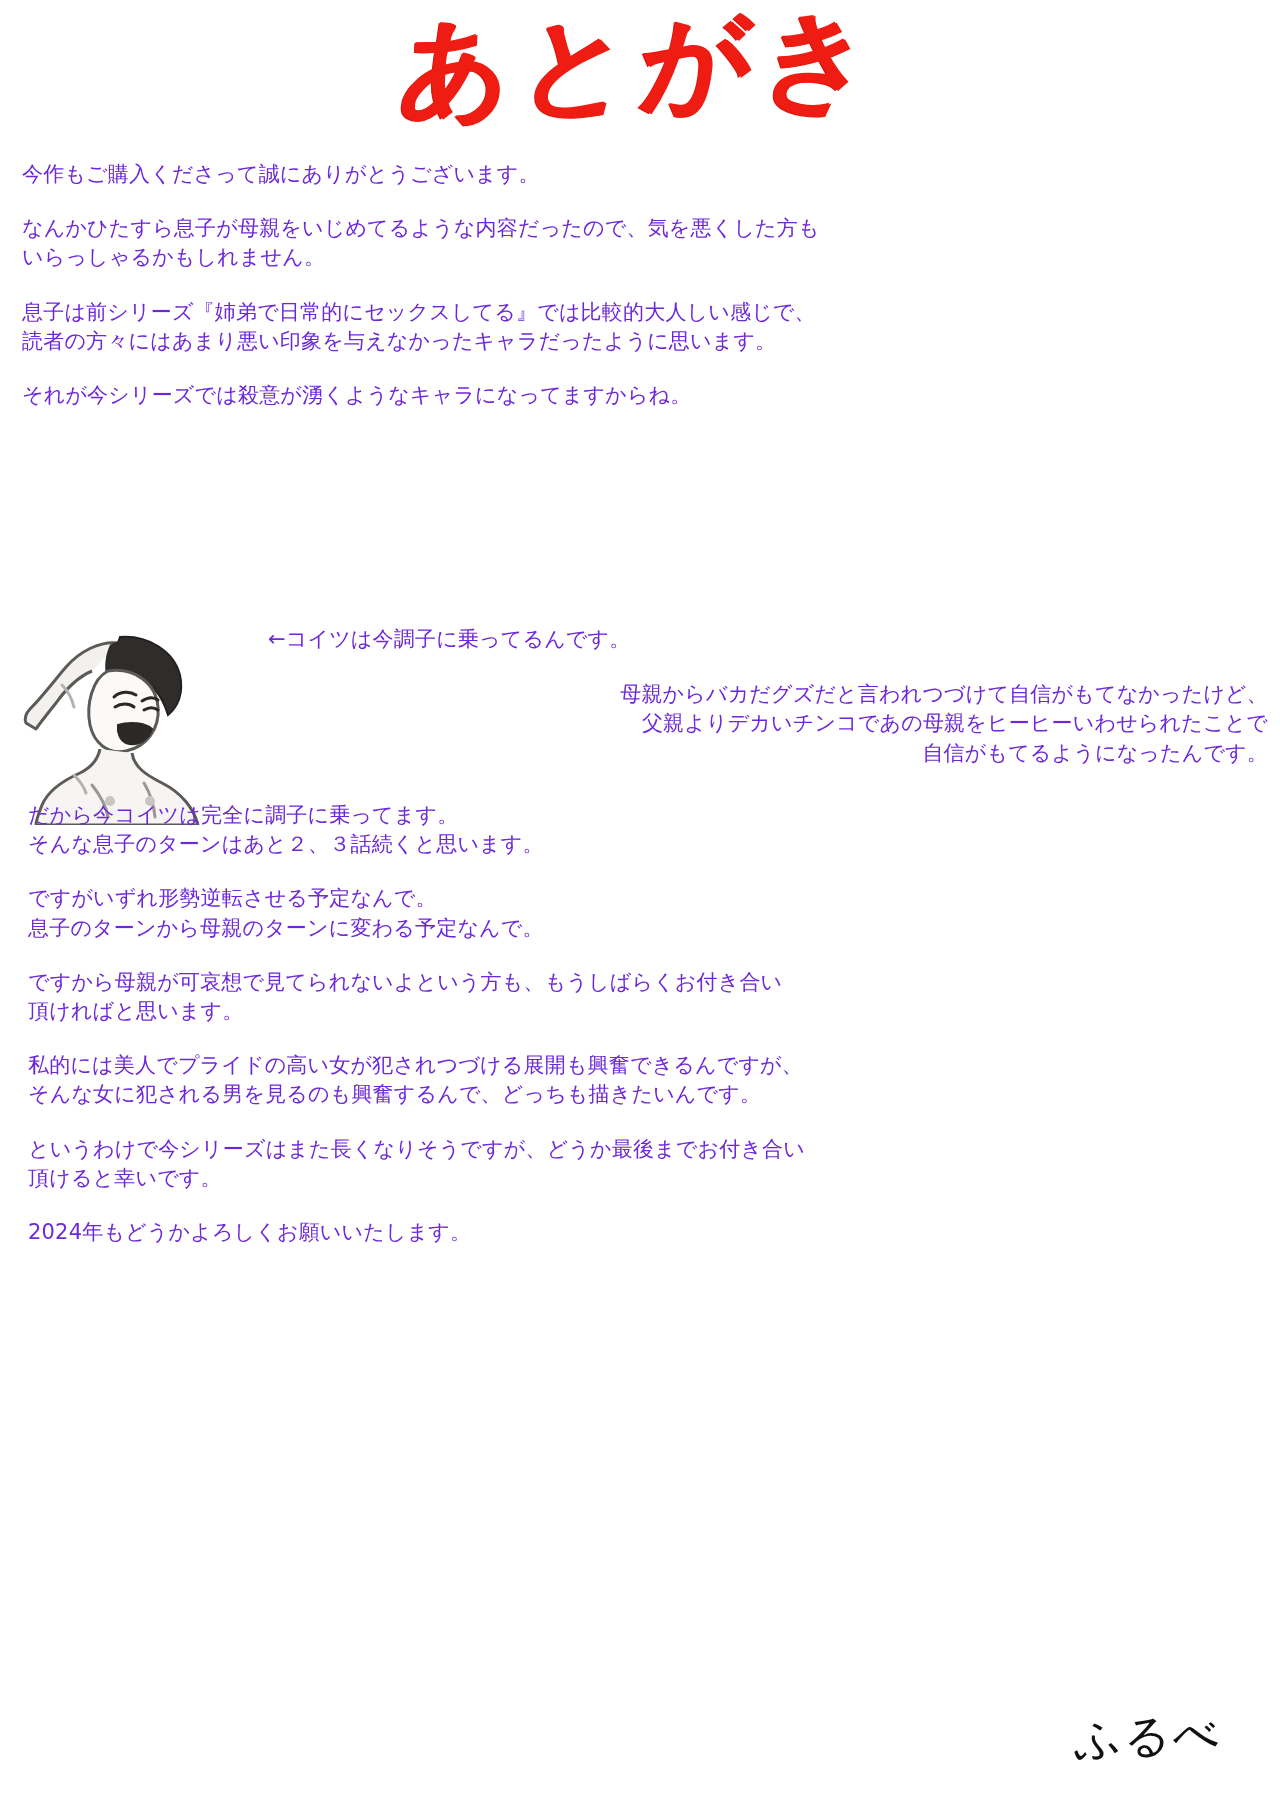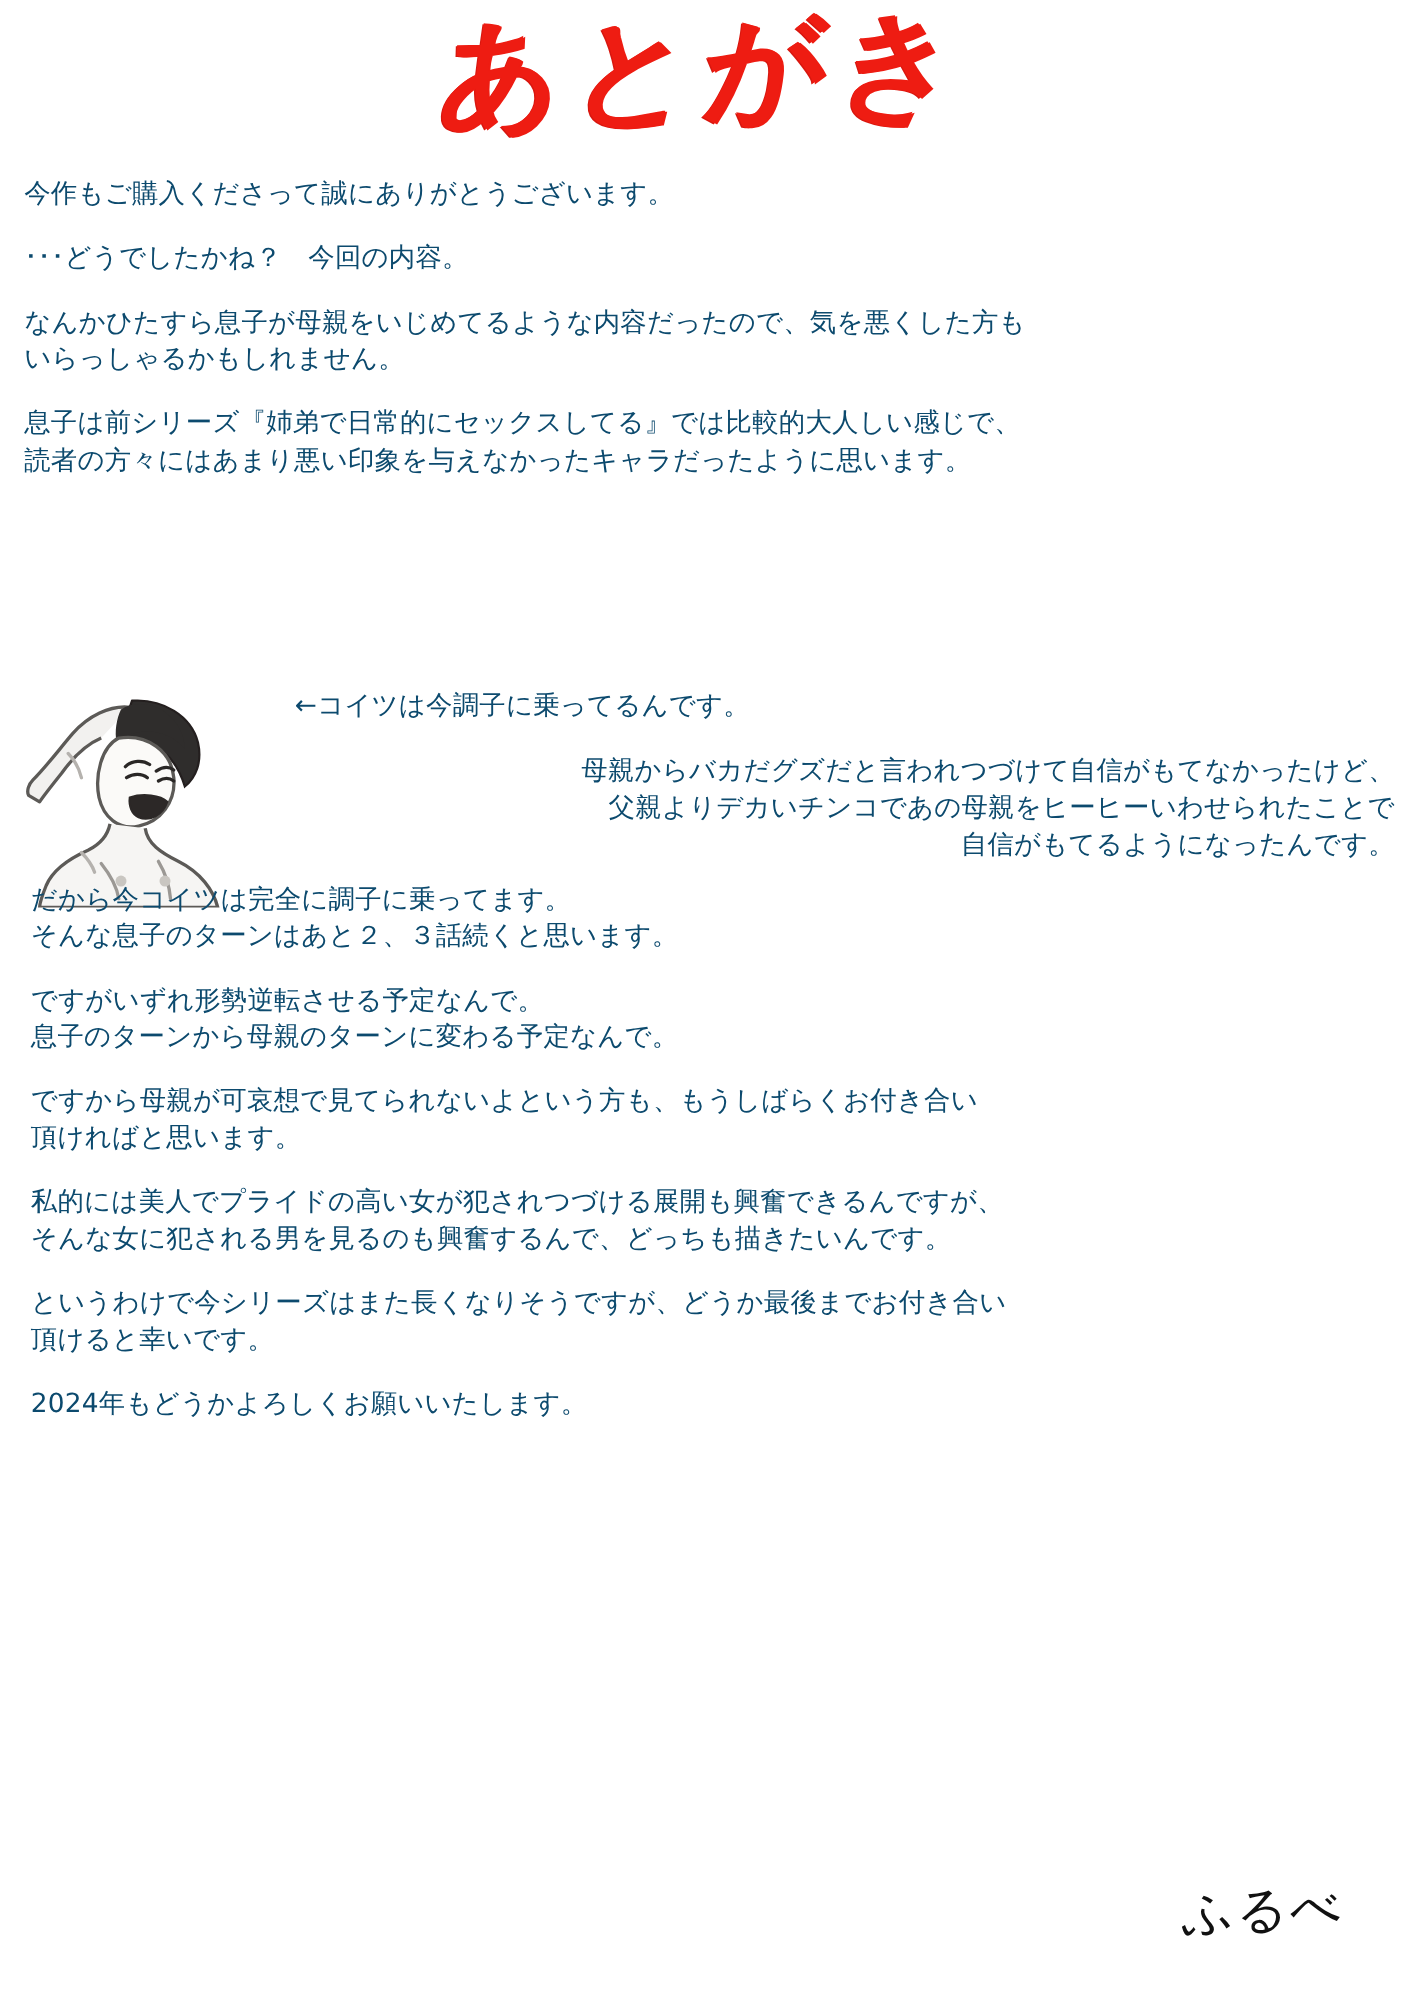--- a/index.html
+++ b/index.html
@@ -45,25 +45,25 @@
 
   
   .body-text {
     position: absolute;
     left: 22px;
     top: 160px;
     width: 1240px;
   }
   .para {
     font-family: "DejaVu Sans", sans-serif;
-    font-size: 24px;
+    font-size: 21px;
     line-height: 1.39;
     margin: 0 0 25px 0;
     letter-spacing: 0.2px;
-    color: #0c4a6e;
+    color: #6d28d9;
     white-space: pre-line;
   }
   .para.tight { margin-bottom: 22px; }
 
   
   .figure-block {
     position: absolute;
     left: 22px;
     top: 625px;
     width: 1240px;
@@ -109,25 +109,25 @@
 <body>
 
 <div class="page">
 
   <div class="title-wrap">
     <span class="title">あとがき</span>
   </div>
 
   <div class="body-text">
     <p class="para">今作もご購入くださって誠にありがとうございます。</p>
-    <p class="para">･･･どうでしたかね？　今回の内容。</p>
     <p class="para">なんかひたすら息子が母親をいじめてるような内容だったので、気を悪くした方も
 いらっしゃるかもしれません。</p>
     <p class="para">息子は前シリーズ『姉弟で日常的にセックスしてる』では比較的大人しい感じで、
 読者の方々にはあまり悪い印象を与えなかったキャラだったように思います。</p>
+    <p class="para tight">それが今シリーズでは殺意が湧くようなキャラになってますからね。</p>
   </div>
 
   <div class="figure-block">
     <div class="sketch">
       <svg viewBox="0 0 196 200" width="196" height="200" aria-hidden="true">
 
         <path d="M96 18 C78 16 58 26 44 42 C32 56 20 72 8 84 C4 88 2 94 4 98 L14 104 C18 98 26 88 34 78 C44 64 56 52 70 46" fill="#f2f1ef" stroke="#5c5a57" stroke-width="3" stroke-linejoin="round"></path>
 
         <path d="M98 12 C126 10 152 26 158 50 C162 68 156 82 146 90 C140 70 128 56 112 50 C104 47 96 46 90 48 C92 34 94 22 98 12 Z" fill="#2f2d2c" stroke="#241f1f" stroke-width="2"></path>
         <path d="M88 20 C100 12 118 14 130 24 C140 32 146 44 146 56 C138 46 126 40 112 40 C100 40 90 44 84 50 C82 40 84 28 88 20 Z" fill="#2f2d2c"></path>

